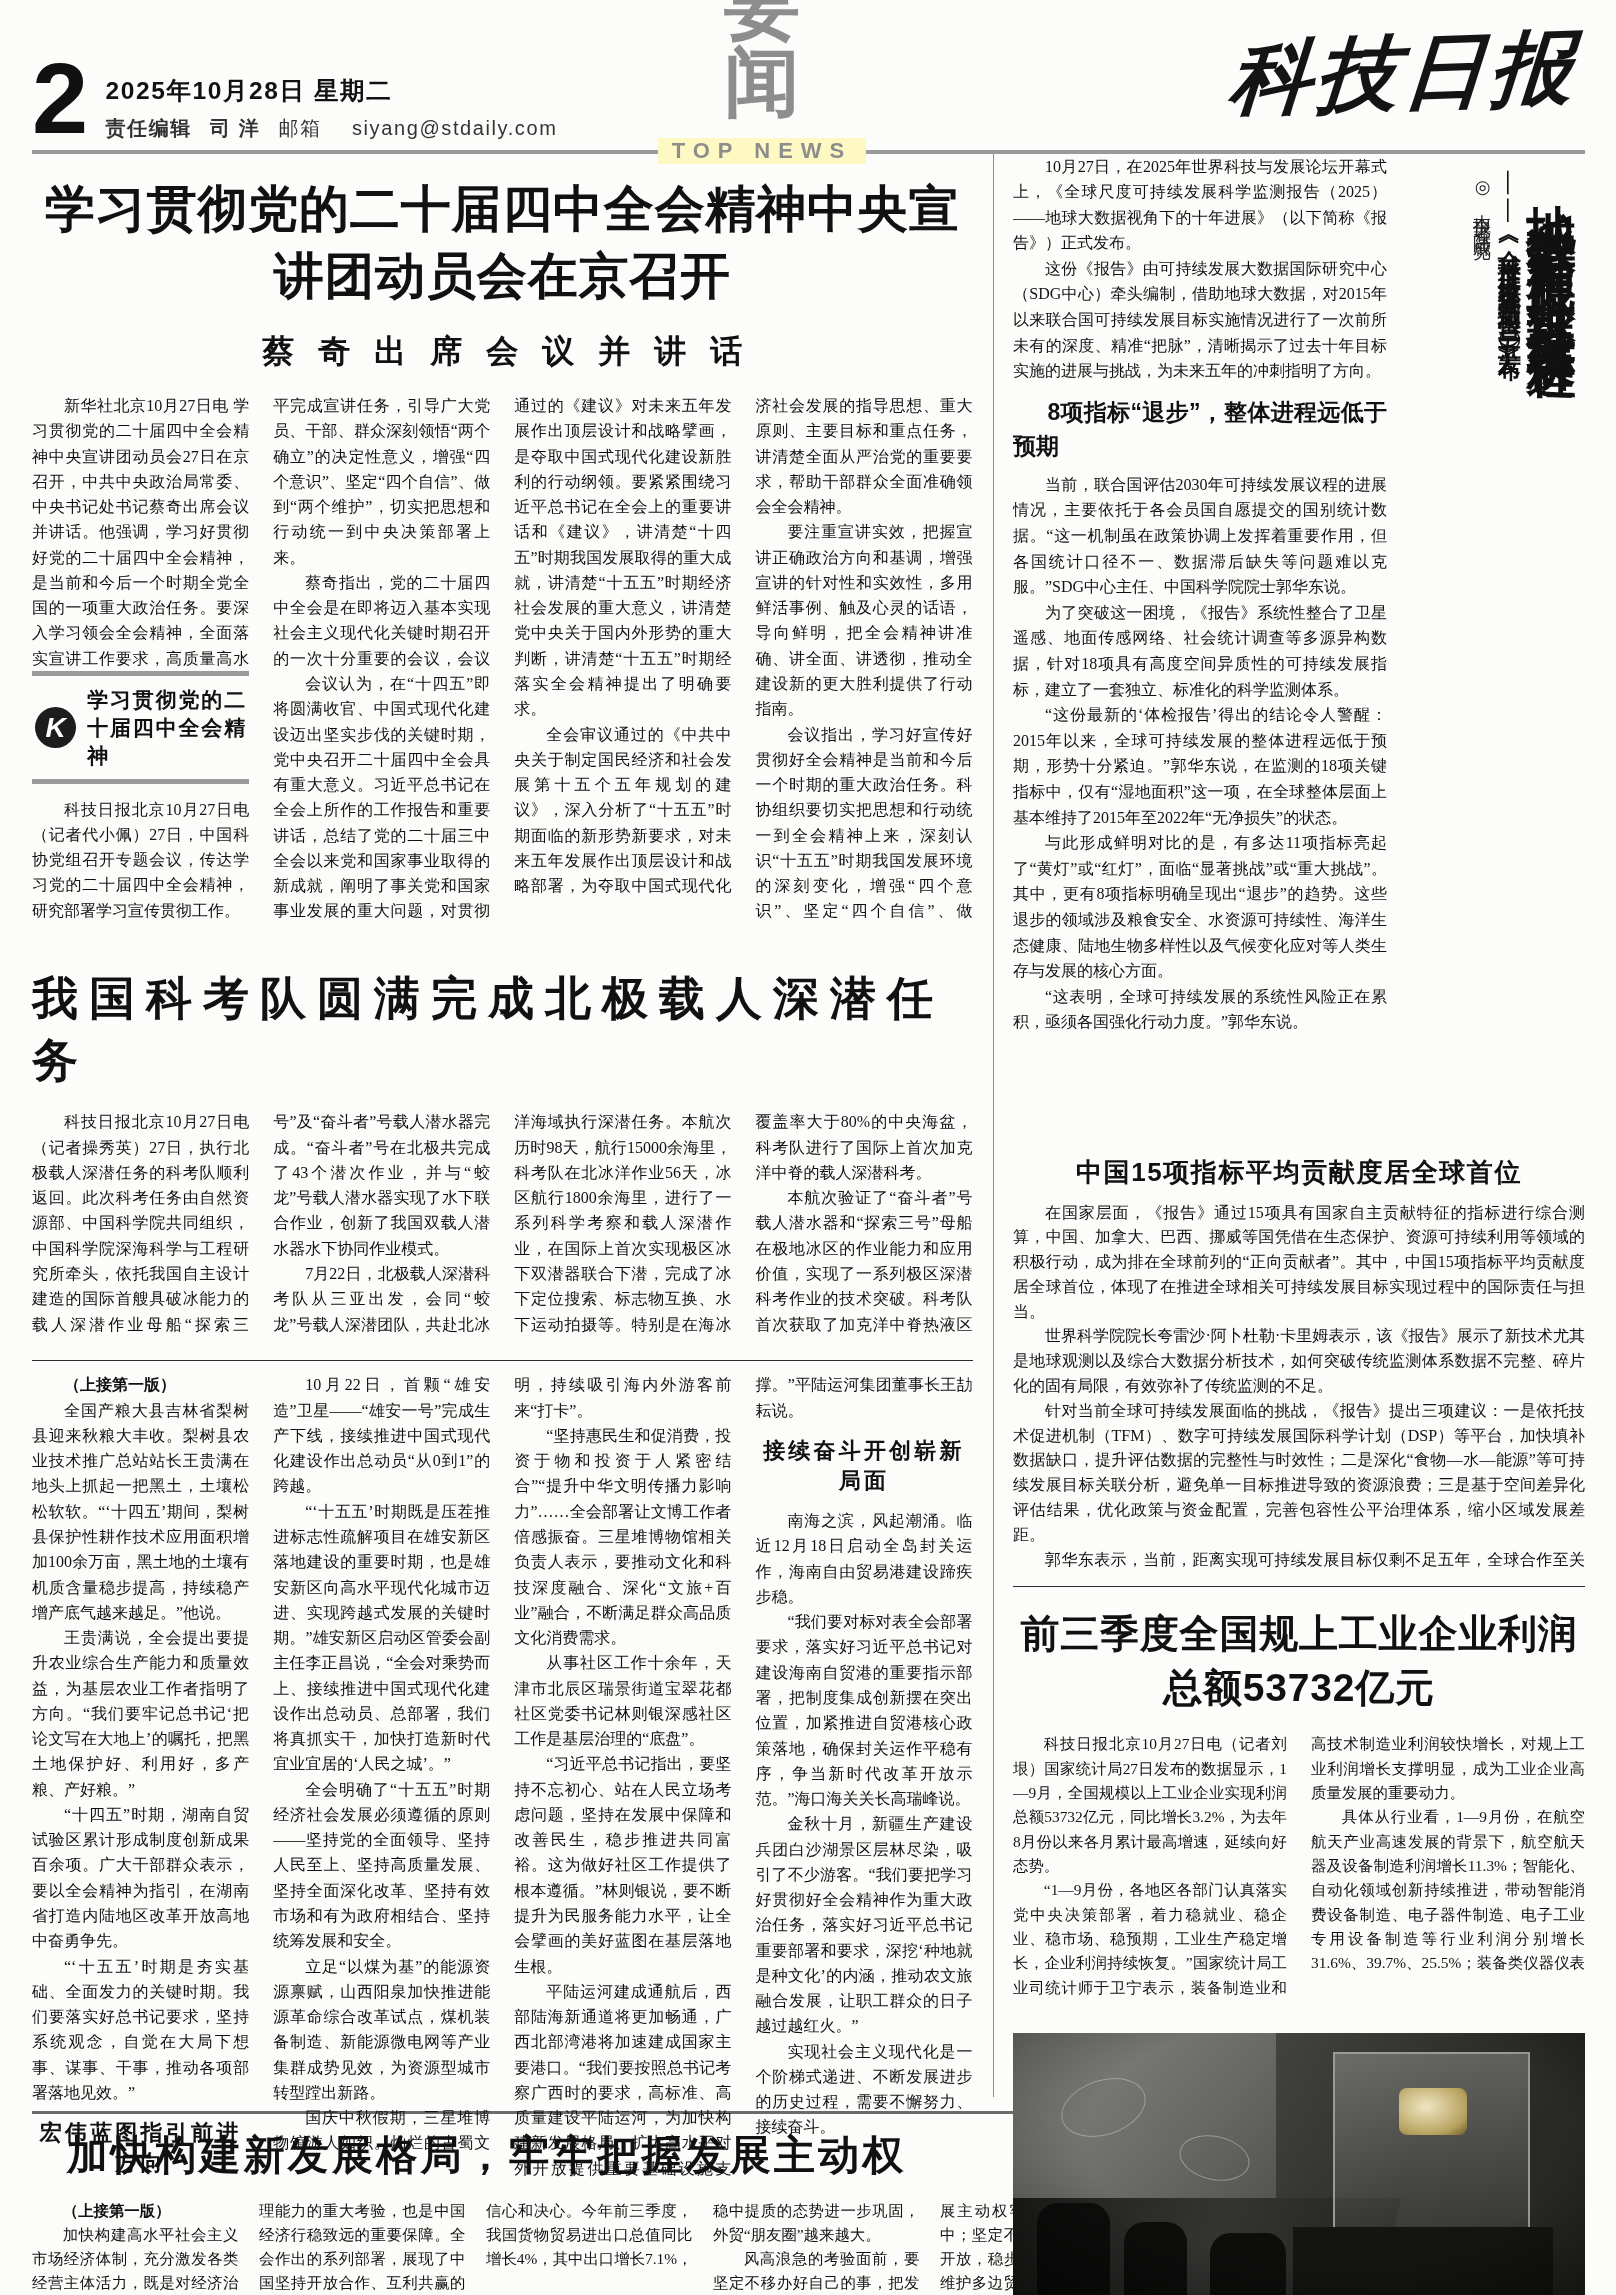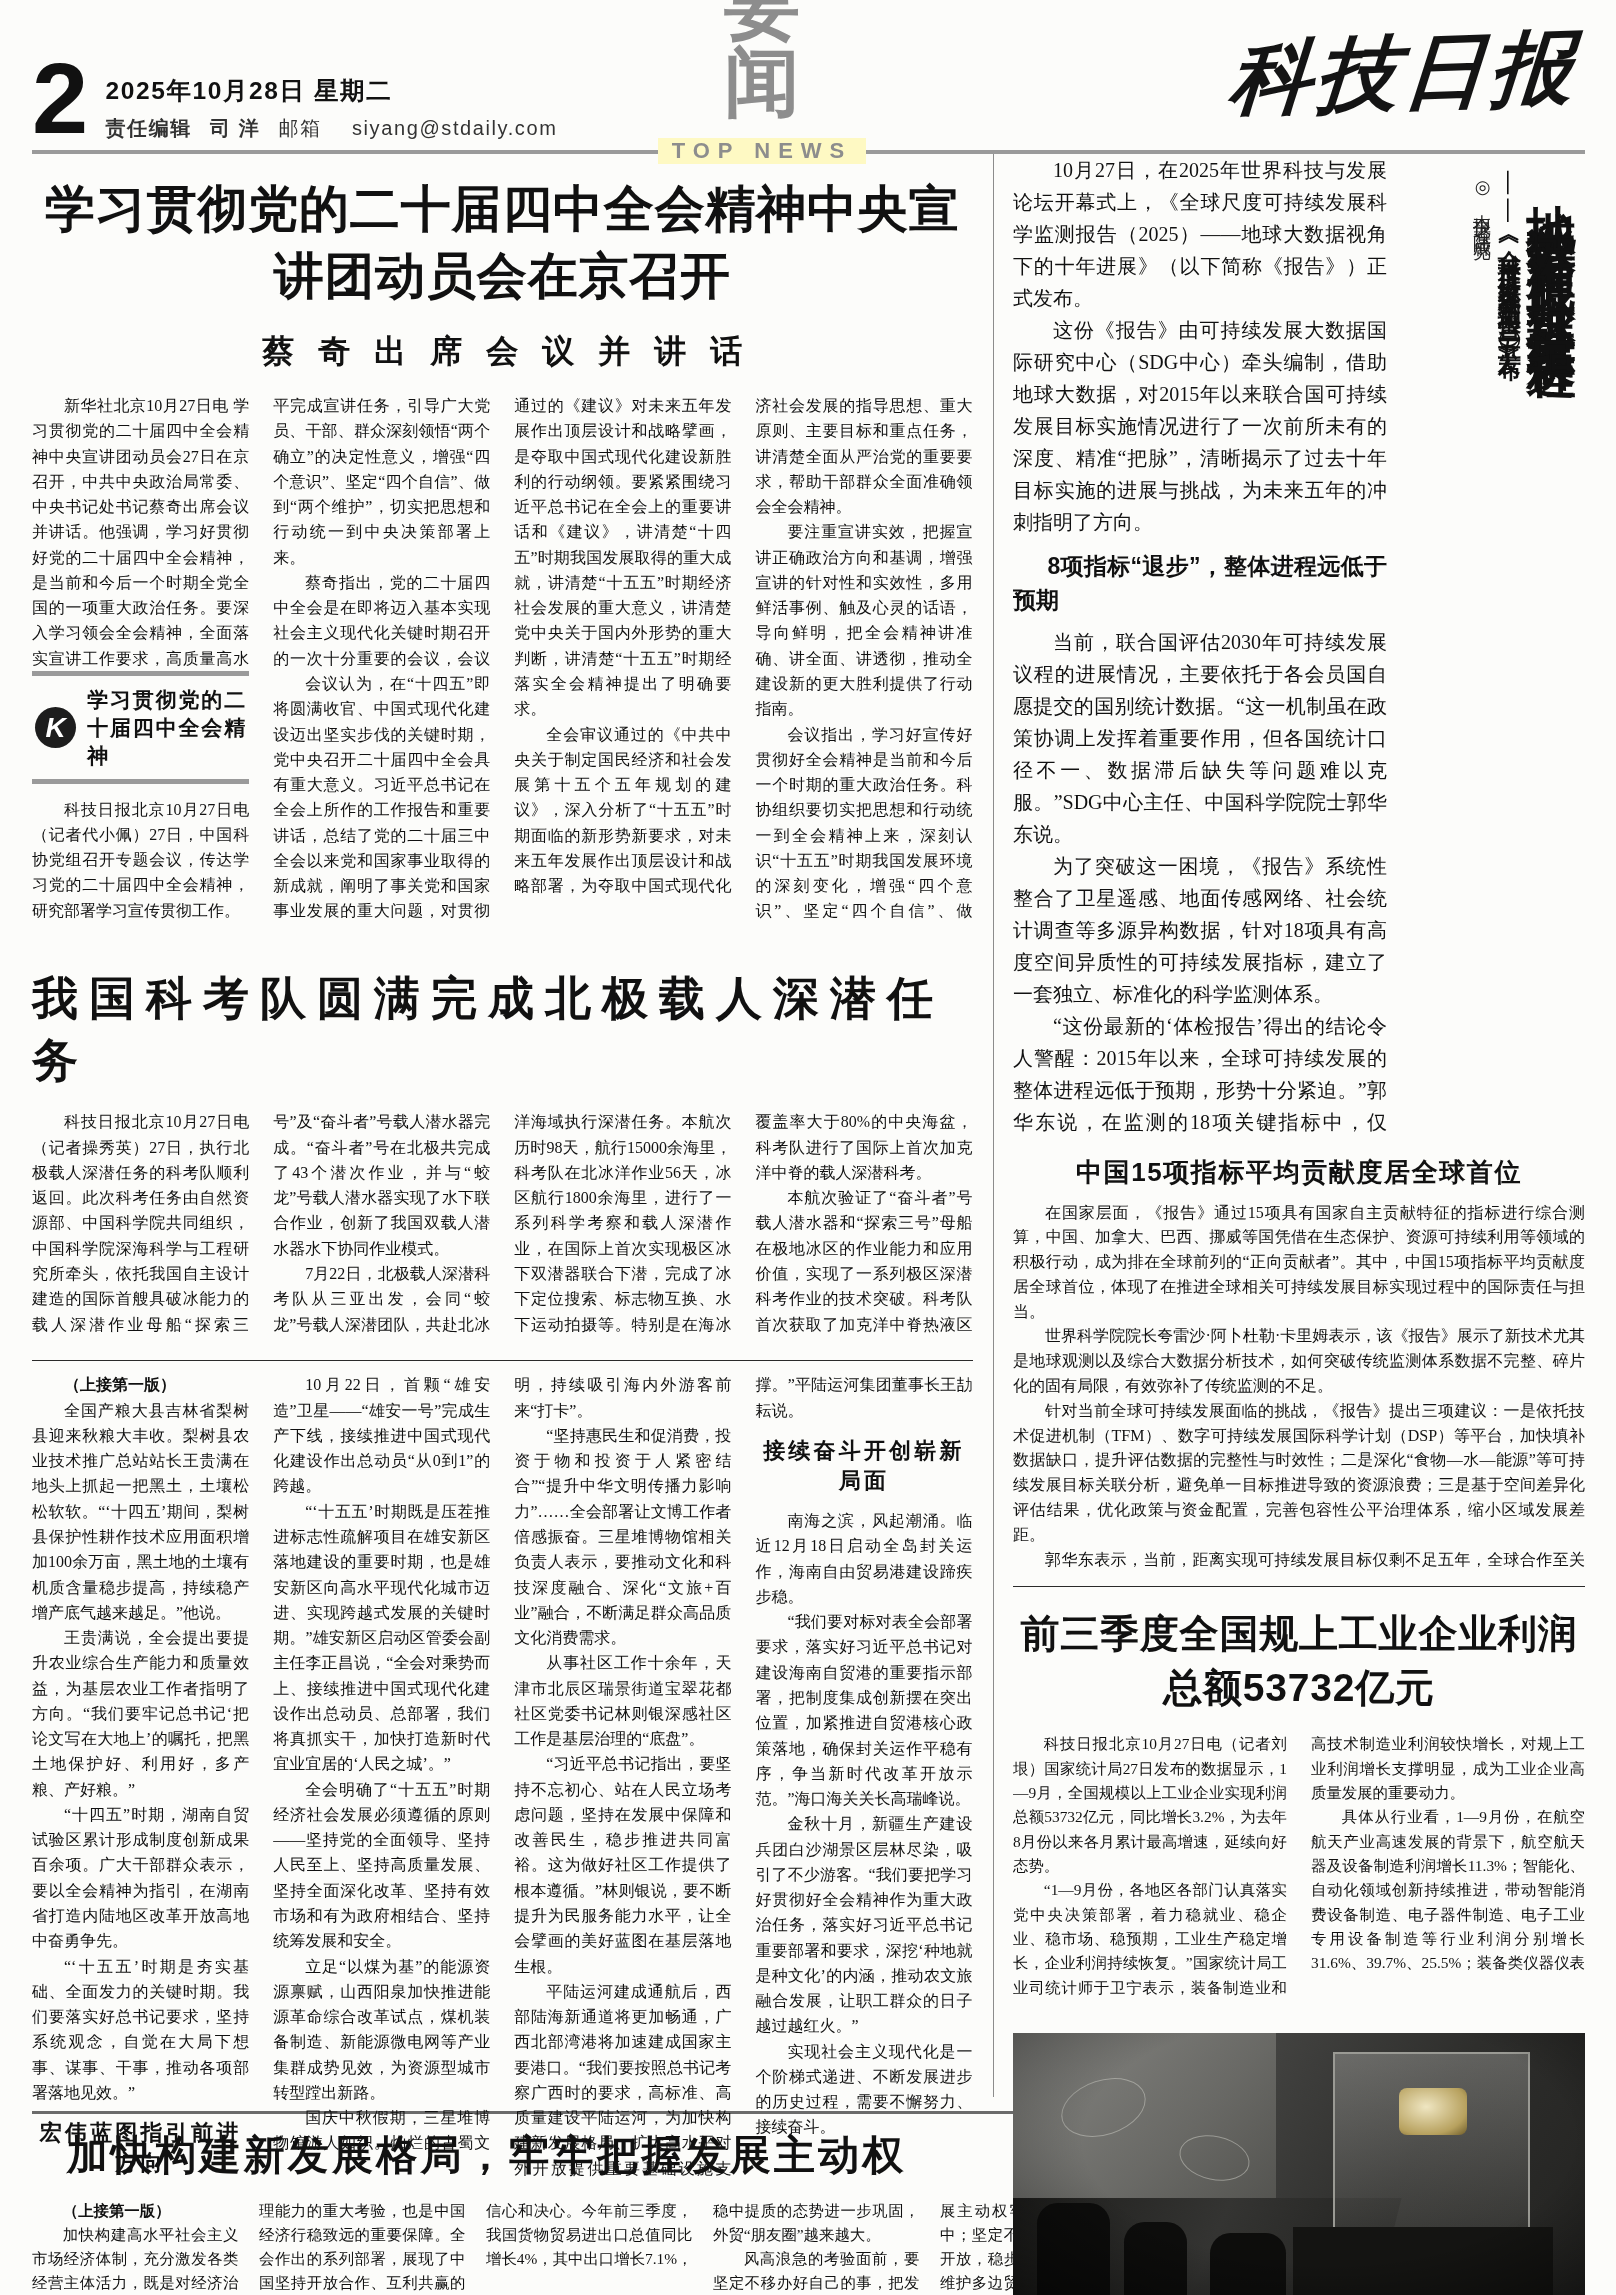--- a/index.html
+++ b/index.html
@@ -40,21 +40,21 @@
   .body-cont { column-count:4; height:816px; }
   .body-cont p { font-size:16px; }
   
   .badge { border-top:5.5px solid #9a9a9a; border-bottom:5.5px solid #9a9a9a; padding:9.5px 3.2px; display:flex; align-items:center; gap:11px; margin-bottom:12.6px; break-inside:avoid;}
   .badge .klogo { width:41px; height:41px; border-radius:50%; background:#1d1d1d; color:#fff; display:flex; align-items:center; justify-content:center; font-family:"Liberation Sans",sans-serif; font-weight:900; font-size:28px; font-style:italic; flex:0 0 auto;}
   .badge .blabel { font-family:"Liberation Sans",sans-serif; font-weight:900; font-size:21px; letter-spacing:0.8px;}
   .hr-thin { border:none; border-top:1.6px solid #2a2a2a; margin:14px 0 11px; }
   
   .sdg-row { display:flex; height:987px; }
   .sdg-text { width:374px; text-align:justify; overflow:hidden;}
-  .sdg-text p { font-size:20px; line-height:1.6; text-indent:2em;}
+  .sdg-text p { font-size:16px; line-height:1.6; text-indent:2em;}
   .sdg-text h3 { font-family:"Liberation Sans",sans-serif; font-size:23px; font-weight:900; line-height:1.5; margin:11px 0 8px; text-indent:1.5em;}
   .vtitle-block { flex:1; writing-mode:vertical-rl; padding:11px 4.7px 0 0; height:987px;}
   .vtitle { font-family:"Liberation Sans",sans-serif; font-weight:900; font-size:49px; letter-spacing:8px; line-height:1.15;}
   .vsub { font-size:23px; font-weight:700; margin-top:6.3px; letter-spacing:4.7px; line-height:1.3; height:868px;}
   .vbyline { font-size:18px; margin-top:11px; letter-spacing:3.2px; color:#222;}
   .h15 { font-family:"Liberation Sans",sans-serif; font-weight:900; font-size:26px; text-align:center; margin:14px 0 11px; letter-spacing:1.6px;}
   .sdg-wide { text-align:justify; height:371px; overflow:hidden;}
   .sdg-wide p { font-size:16px; line-height:1.55; text-indent:2em;}
   
   h1.head-prof { font-family:"Liberation Sans",sans-serif; font-weight:900; font-size:39px; text-align:center; margin:20.5px 0 17.4px; letter-spacing:0.8px;}

